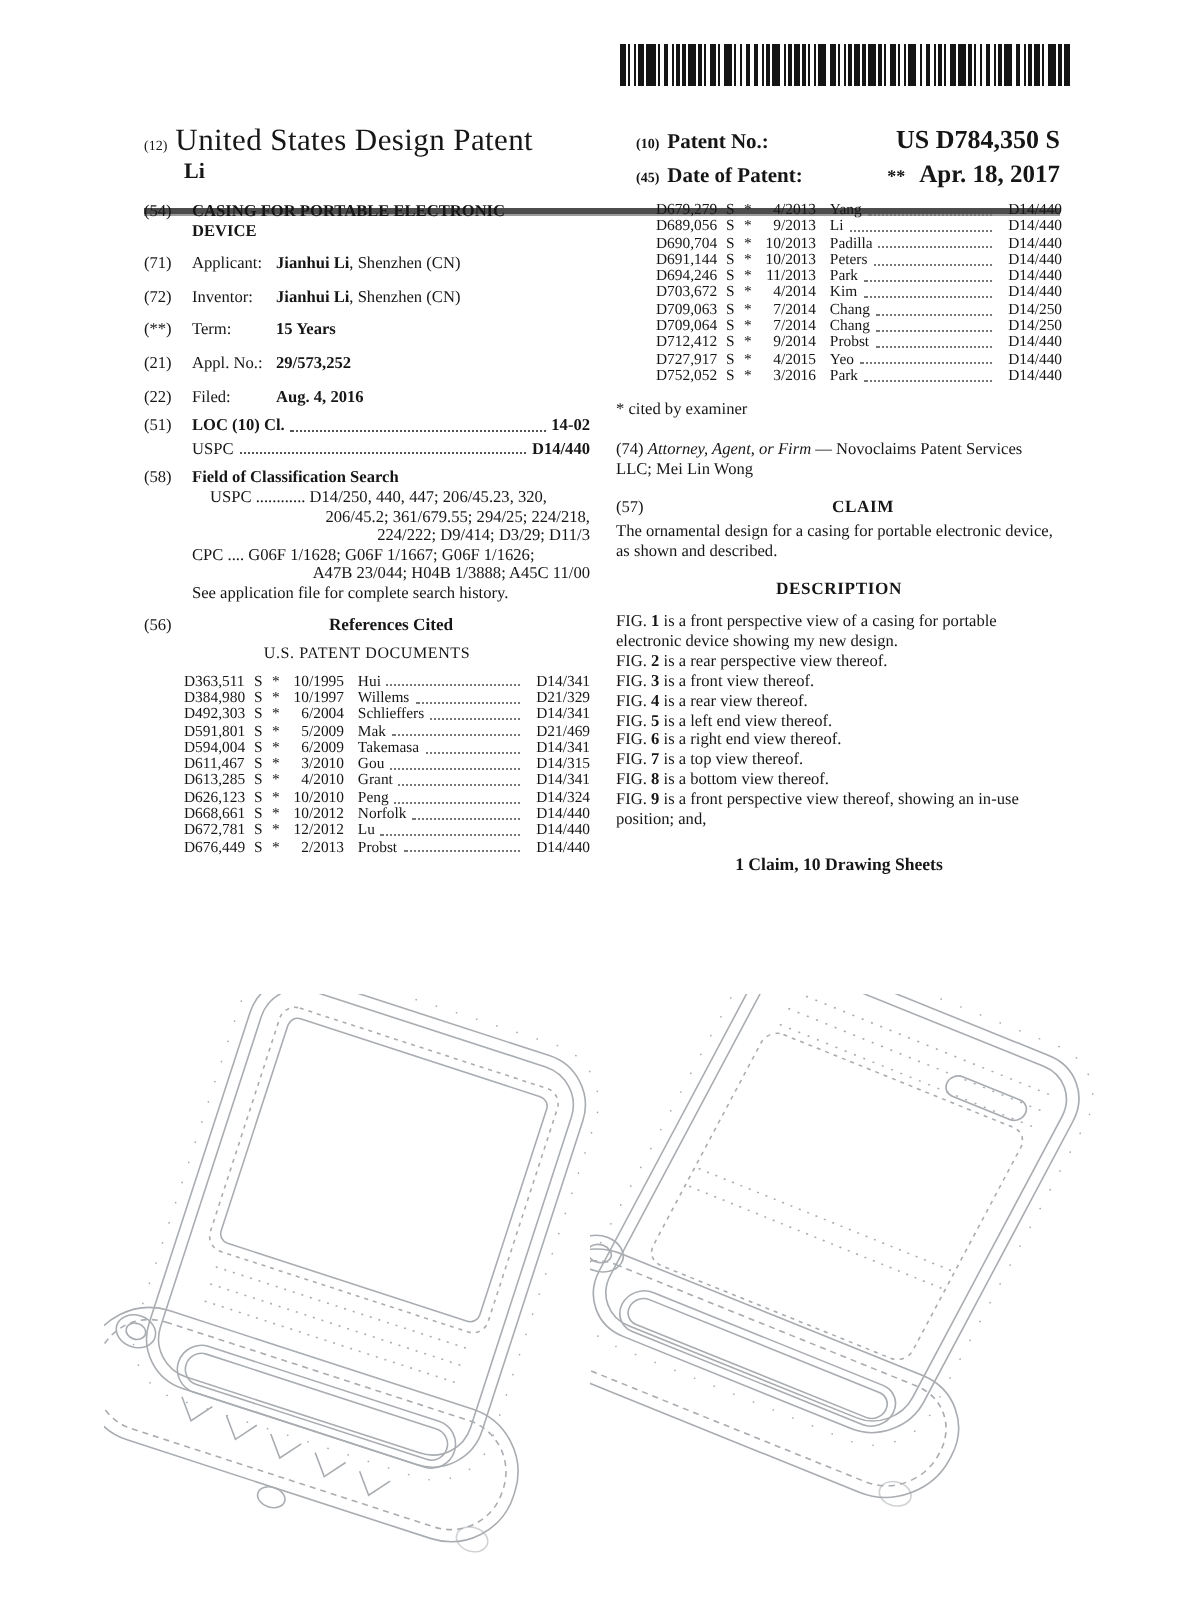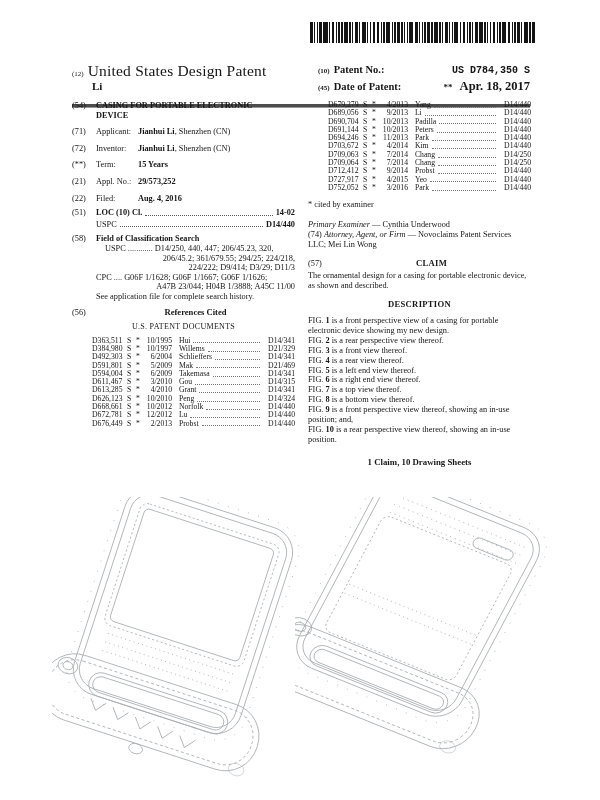--- a/index.html
+++ b/index.html
@@ -13,21 +13,21 @@
   .bar{background:#141414;margin-right:1.4px;flex:none;}
   .barcode-text{font-size:8px;letter-spacing:.5px;margin-top:1px;}
   
   .hdr{position:absolute;left:72px;top:62px;width:458px;display:flex;justify-content:space-between;}
   .code-sm{font-size:7px;}
   .doc-type{font-size:15.5px;font-weight:normal;letter-spacing:.2px;}
   .surname{font-size:11px;font-weight:bold;margin-left:20px;margin-top:0px;}
   .hdr-right{width:212px;font-weight:bold;}
   .hdr-row{display:flex;align-items:baseline;line-height:15px;}
   .hdr-label{font-size:10.5px;margin-left:4px;}
-  .hdr-val{margin-left:auto;font-size:10px;font-family:Liberation Mono, monospace;}
+  .hdr-val{margin-left:auto;font-size:13px;}
   .date-prefix{font-size:9px;margin-left:auto;margin-right:7px;}
   .hdr-val2{font-size:12.5px;}
   .hrule{position:absolute;left:72px;top:104px;width:458px;height:3px;background:#4c4c4c;border-bottom:1px solid #9a9a9a;}
   
   .cols{position:absolute;left:72px;top:101px;width:458px;display:flex;gap:13px;font-size:8.3px;line-height:9.6px;}
   .col{width:223px;flex:none;}
   .brow{display:flex;margin-bottom:2px;}
   .bcode{width:24px;flex:none;}
   .blabel{width:42px;flex:none;}
   .bval{font-weight:bold;}
@@ -304,25 +304,20 @@
         <span class="rn">D727,917</span><span class="rk">S</span><span class="rs">*</span><span class="rd">4/2015</span>&nbsp;<span class="rname">Yeo</span><span class="rlead"></span><span class="rcls">D14/440</span>
       </div>
         <div class="ref-row">
         <span class="rn">D752,052</span><span class="rk">S</span><span class="rs">*</span><span class="rd">3/2016</span>&nbsp;<span class="rname">Park</span><span class="rlead"></span><span class="rcls">D14/440</span>
       </div>
       </div>
 
     <div class="cited">* cited by examiner</div>
 
     <div class="exam-line">
-      <span class="ital">Primary Examiner</span>
-      <span>—</span>
-      <span>Cynthia Underwood</span>
-    </div>
-    <div class="exam-line">
       <span>(74)</span>
       <span class="ital">Attorney, Agent, or Firm</span>
       <span>—</span>
       <span>Novoclaims Patent Services LLC; Mei Lin Wong</span>
     </div>
 
     <div class="sec-head">
       <span class="bcode">(57)</span>
       <span class="sec-title">CLAIM</span>
     </div>
@@ -351,23 +346,20 @@
         <span>FIG.</span> <b>6</b> <span>is a right end view thereof.</span>
       </div>
         <div class="fig-line">
         <span>FIG.</span> <b>7</b> <span>is a top view thereof.</span>
       </div>
         <div class="fig-line">
         <span>FIG.</span> <b>8</b> <span>is a bottom view thereof.</span>
       </div>
         <div class="fig-line">
         <span>FIG.</span> <b>9</b> <span>is a front perspective view thereof, showing an in-use position; and,</span>
-      </div>
-        <div class="fig-line">
-        <span>FIG.</span> <b>10</b> <span>is a rear perspective view thereof, showing an in-use position.</span>
       </div>
       </div>
 
     <div class="sheet-footer">1 Claim, 10 Drawing Sheets</div>
   </div>
 </div>
 
 <svg class="drawing" style="left:52px;top:497px;" width="258" height="300" viewBox="0 0 258 300" xmlns="http://www.w3.org/2000/svg">
   <g transform="rotate(18 122 140)">
     <rect x="29" y="-1" width="187" height="227" rx="30" stroke="#c6cacc" stroke-width="6.5" stroke-dasharray="0.1 10.5" stroke-linecap="round"></rect>

